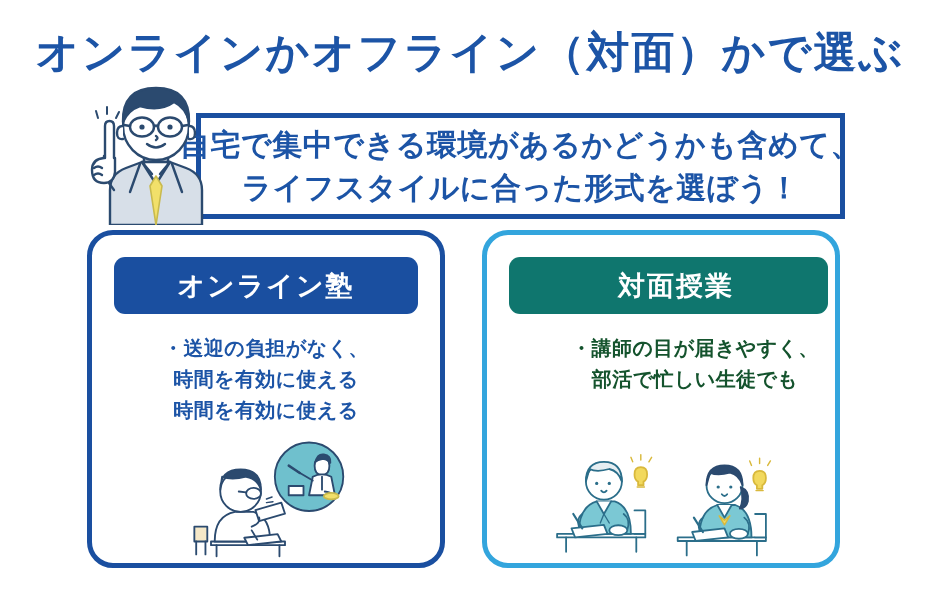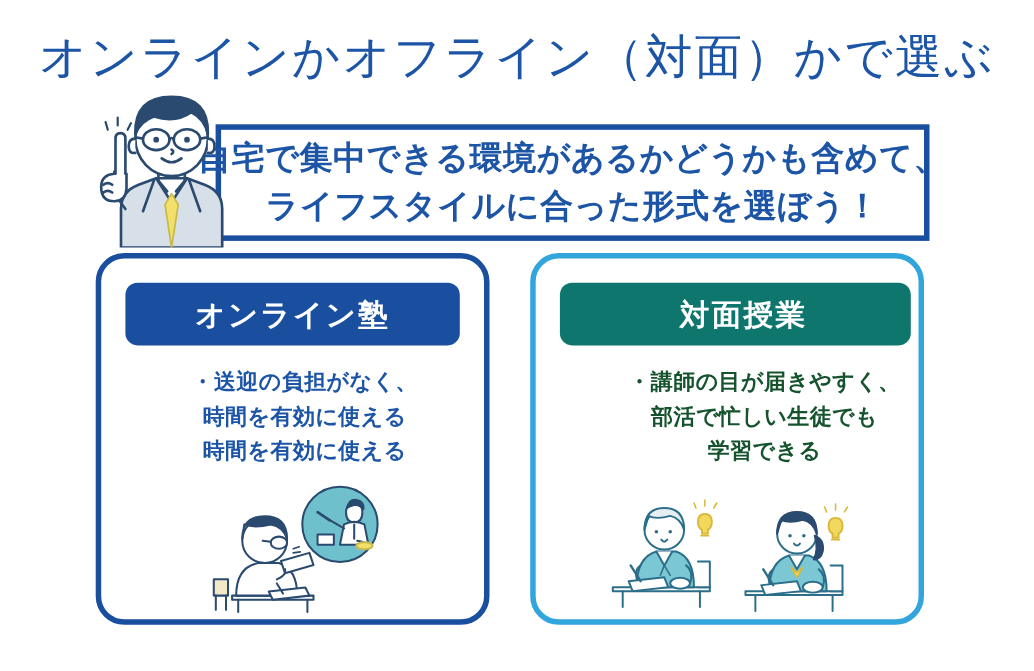--- a/index.html
+++ b/index.html
@@ -10,21 +10,21 @@
     overflow:hidden;
     position:relative;
   }
   #stage{position:absolute;left:0;top:0;width:940px;height:610px;}
 
   
   .title{
     position:absolute;left:0;top:28px;width:940px;
     text-align:center;
     font-size:43px;
-    font-weight:normal;
+    font-weight:bold;
     letter-spacing:2px;
     color:#1c54a6;
     white-space:nowrap;
     line-height:1.15;
   }
 
   
   .callout{
     position:absolute;
     left:196px;top:113px;
@@ -85,21 +85,20 @@
   .card-offline .card-header{background:#0f766e;padding-left:15px;}
 
   .card-body{
     position:absolute;
     left:0;top:98px;width:100%;
     font-size:20px;
     font-weight:bold;
     line-height:1.55;
     letter-spacing:0.4px;
     white-space:nowrap;
-    padding-left:11px;
   }
   .card-online .card-body{color:#1c54a6;text-align:center;}
   .card-offline .card-body{color:#14532d;text-align:center;padding-left:34px;}
   .card-body span{display:block;}
 
   .card-illo{
     position:absolute;
     bottom:4px;left:0;width:100%;
     display:flex;align-items:flex-end;justify-content:center;
   }
@@ -215,21 +214,20 @@
         </g>
       </svg>
     </div>
   </div>
 
   <div class="card card-offline">
     <div class="card-header">対面授業</div>
     <div class="card-body">
       <span>・講師の目が届きやすく、</span>
       <span>部活で忙しい生徒でも</span>
-      <span>学習できる</span>
     </div>
     <div class="card-illo">
       <svg viewBox="0 0 260 120" width="235" height="108" aria-hidden="true">
         <g fill="none" stroke="#2b6e8a" stroke-width="2" stroke-linecap="round" stroke-linejoin="round">
 
           <g>
 
             <path d="M14 92 L112 92 L112 96 L14 96 Z" fill="#ffffff"></path>
             <path d="M24 96 L24 112 M102 96 L102 112"></path>
 

